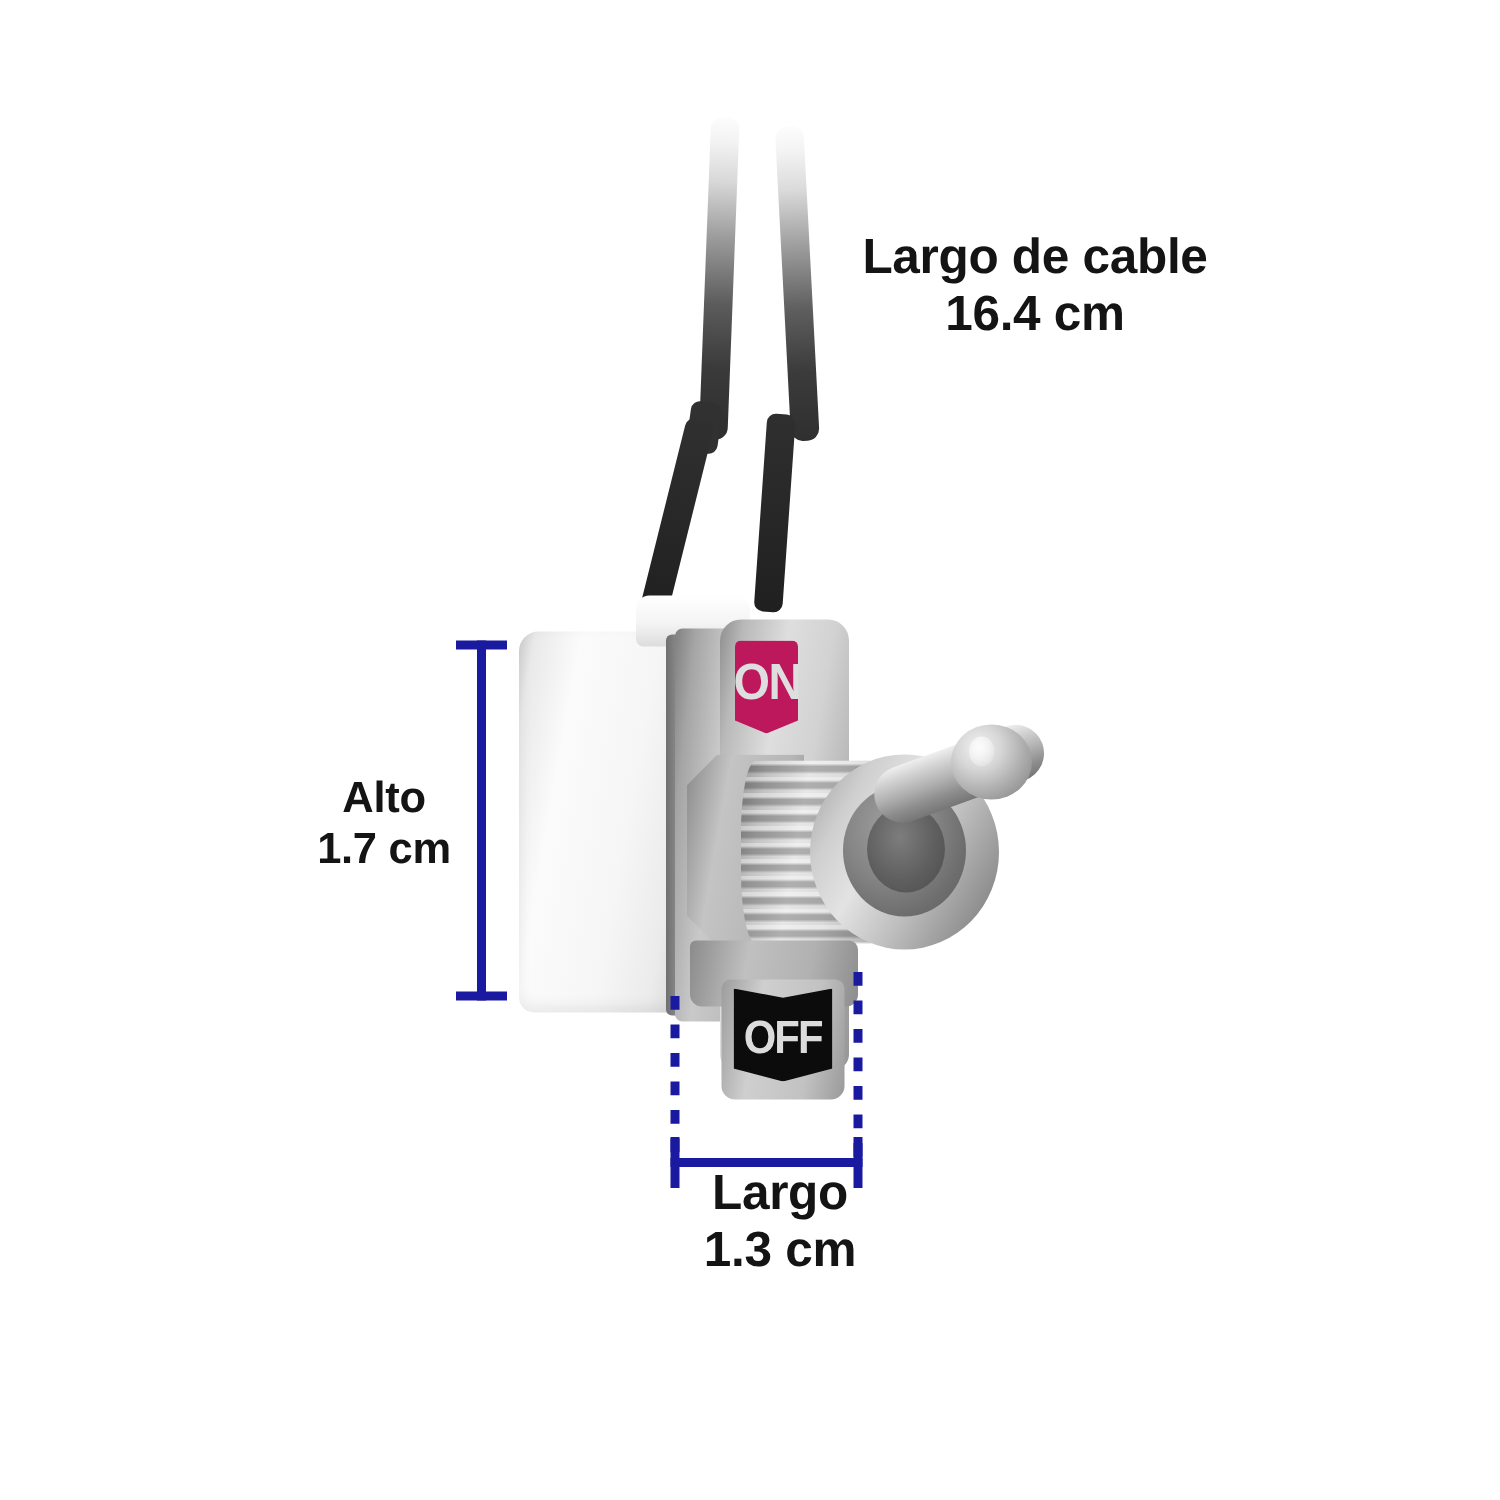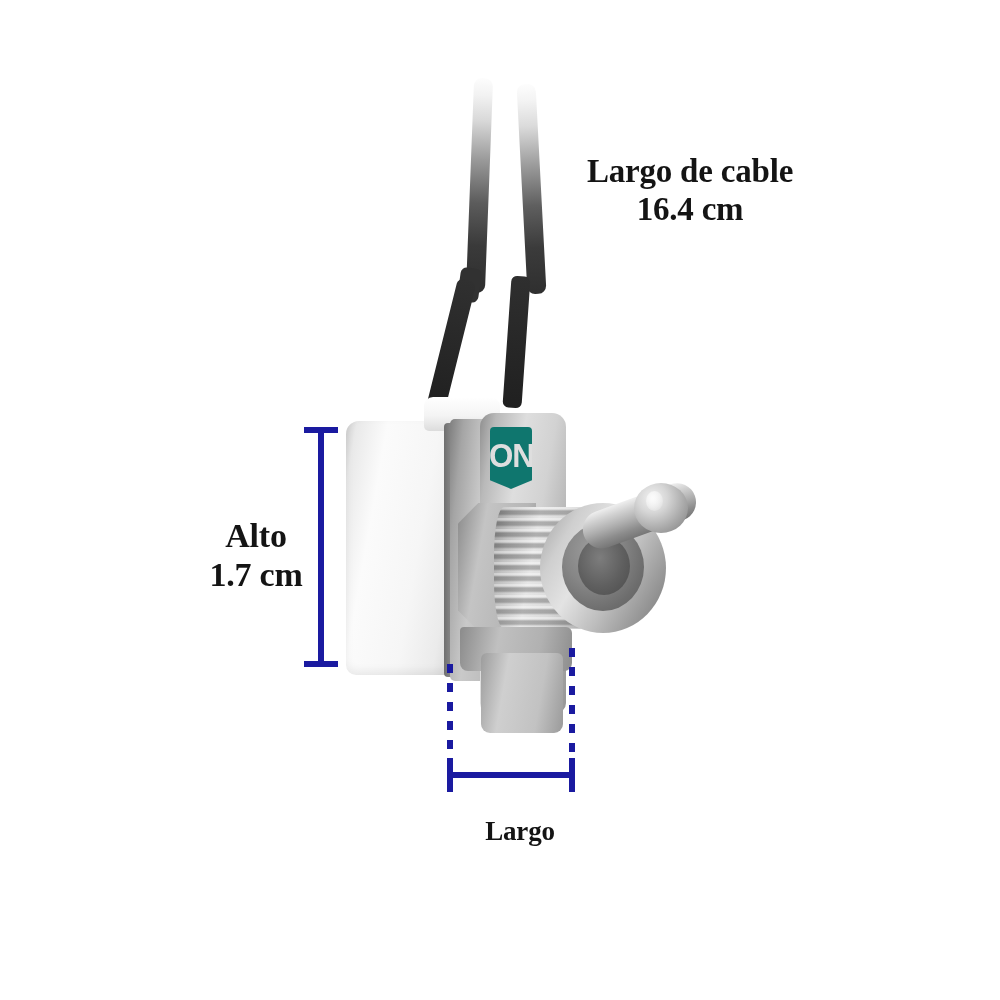--- a/index.html
+++ b/index.html
@@ -22,39 +22,39 @@
   .anno {
     position: absolute;
     color: #141414;
     font-family: "Liberation Sans", sans-serif;
     font-weight: bold;
     text-align: center;
     line-height: 1.16;
     letter-spacing: -0.2px;
     white-space: nowrap;
   }
-  .anno .l1, .anno .l2 { display: block; font-family: Liberation Serif, serif; }
+  .anno .l1, .anno .l2 { display: block; }
 
   #cable-anno {
     left: 566px;
     top: 152px;
     width: 248px;
     font-size: 33px;
   }
   #alto-anno {
     left: 176px;
     top: 516px;
     width: 160px;
-    font-size: 34px;
+    font-size: 29px;
   }
   #largo-anno {
     left: 420px;
-    top: 816px;
+    top: 776px;
     width: 200px;
-    font-size: 27px;
+    font-size: 33px;
   }
 
   
   .dim-v-line {
     position: absolute;
     background: #1a1aa0;
   }
   .dim-cap-h {
     position: absolute;
     background: #1a1aa0;
@@ -200,21 +200,21 @@
       #8e8e8e 0%, #b9b9b9 12%, #dedede 34%,
       #d2d2d2 56%, #b0b0b0 80%, #969696 100%);
     border-radius: 14px 14px 10px 10px;
   }
 
   
   #on-label {
     position: absolute;
     left: 150px; top: 32px;
     width: 42px; height: 62px;
-    background: #0f766e;
+    background: #be185d;
     border-radius: 4px 4px 2px 2px;
     -webkit-clip-path: polygon(0 0, 100% 0, 100% 86%, 50% 100%, 0 86%);
     clip-path: polygon(0 0, 100% 0, 100% 86%, 50% 100%, 0 86%);
     display: flex; align-items: center; justify-content: center;
   }
   #on-text {
     color: #dedede;
     font-family: "Liberation Sans", sans-serif;
     font-weight: bold;
     font-size: 34px;
@@ -370,20 +370,23 @@
     <div id="boss-inner"></div>
     <div id="boss-socket"></div>
 
     <div id="lever-shaft"></div>
     <div id="lever-tip"></div>
     <div id="lever-tip-shine"></div>
 
     <div id="lower-skirt"></div>
 
     <div id="off-tab"></div>
+    <div id="off-label">
+      <span id="off-text">OFF</span>
+    </div>
 
   </div>
 
   <div>
     <div class="dim-v-line" id="alto-shaft"></div>
     <div class="dim-cap-h" id="alto-cap-top"></div>
     <div class="dim-cap-h" id="alto-cap-bot"></div>
   </div>
 
   <div>
@@ -399,15 +402,16 @@
     <span class="l2">16.4 cm</span>
   </div>
 
   <div class="anno" id="alto-anno">
     <span class="l1">Alto</span>
     <span class="l2">1.7 cm</span>
   </div>
 
   <div class="anno" id="largo-anno">
     <span class="l1">Largo</span>
+    <span class="l2">1.3 cm</span>
   </div>
 
 </div>
 
 </body></html>

